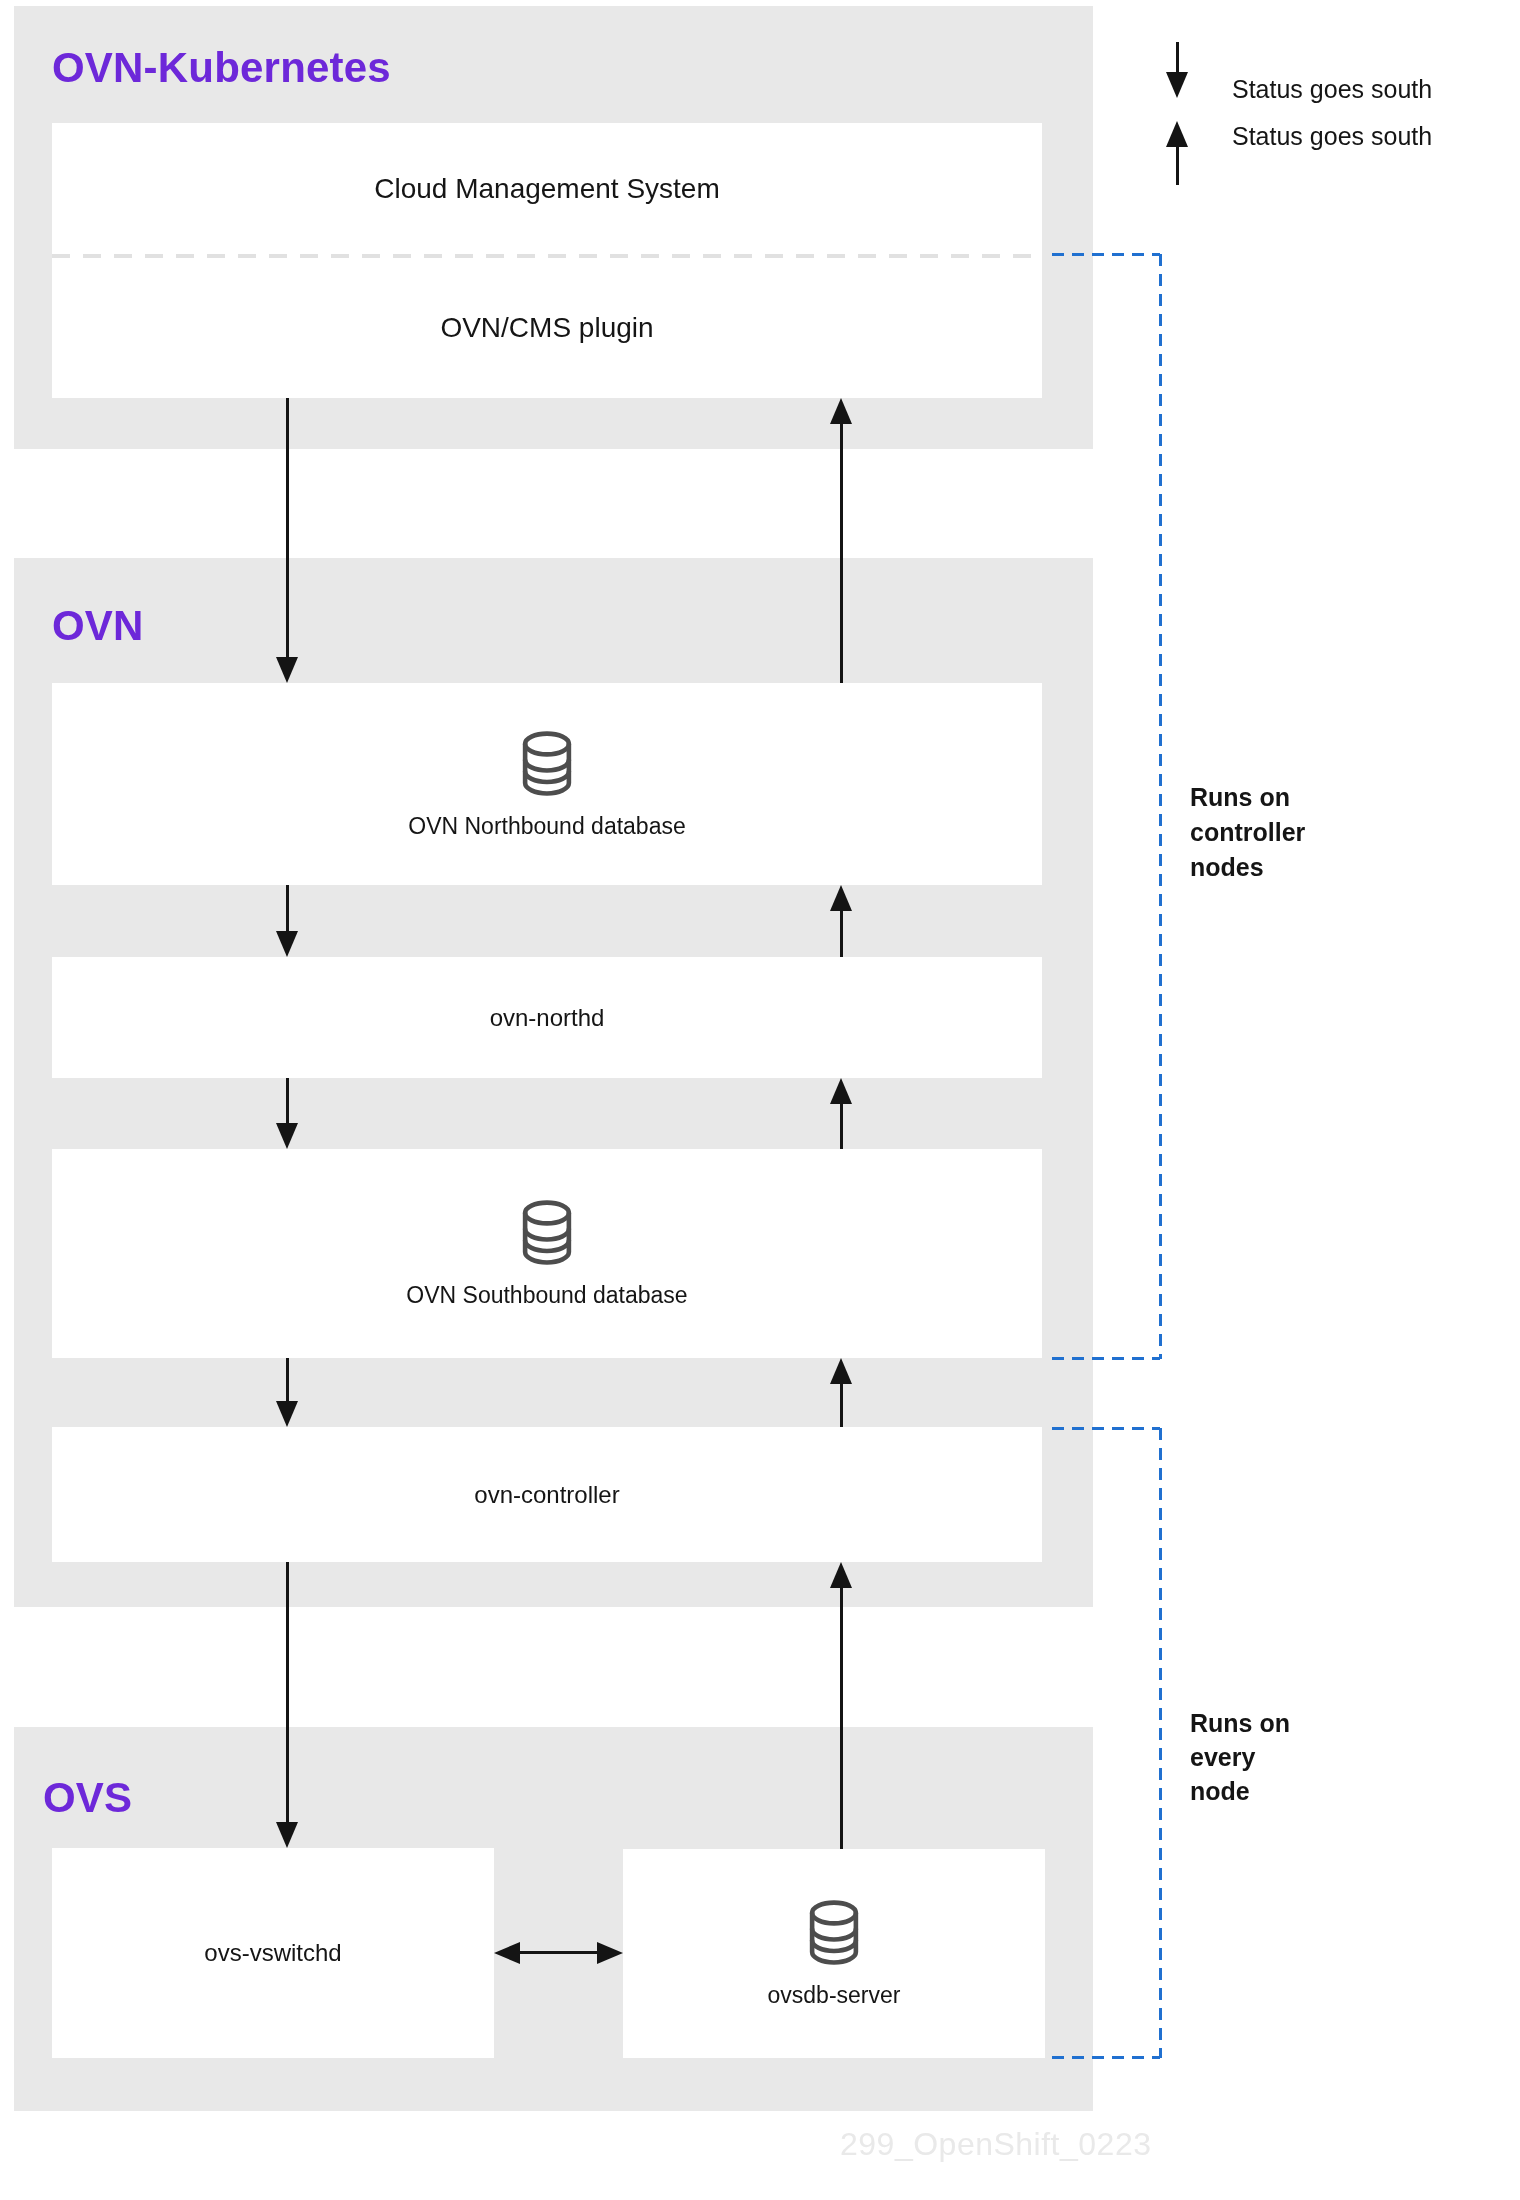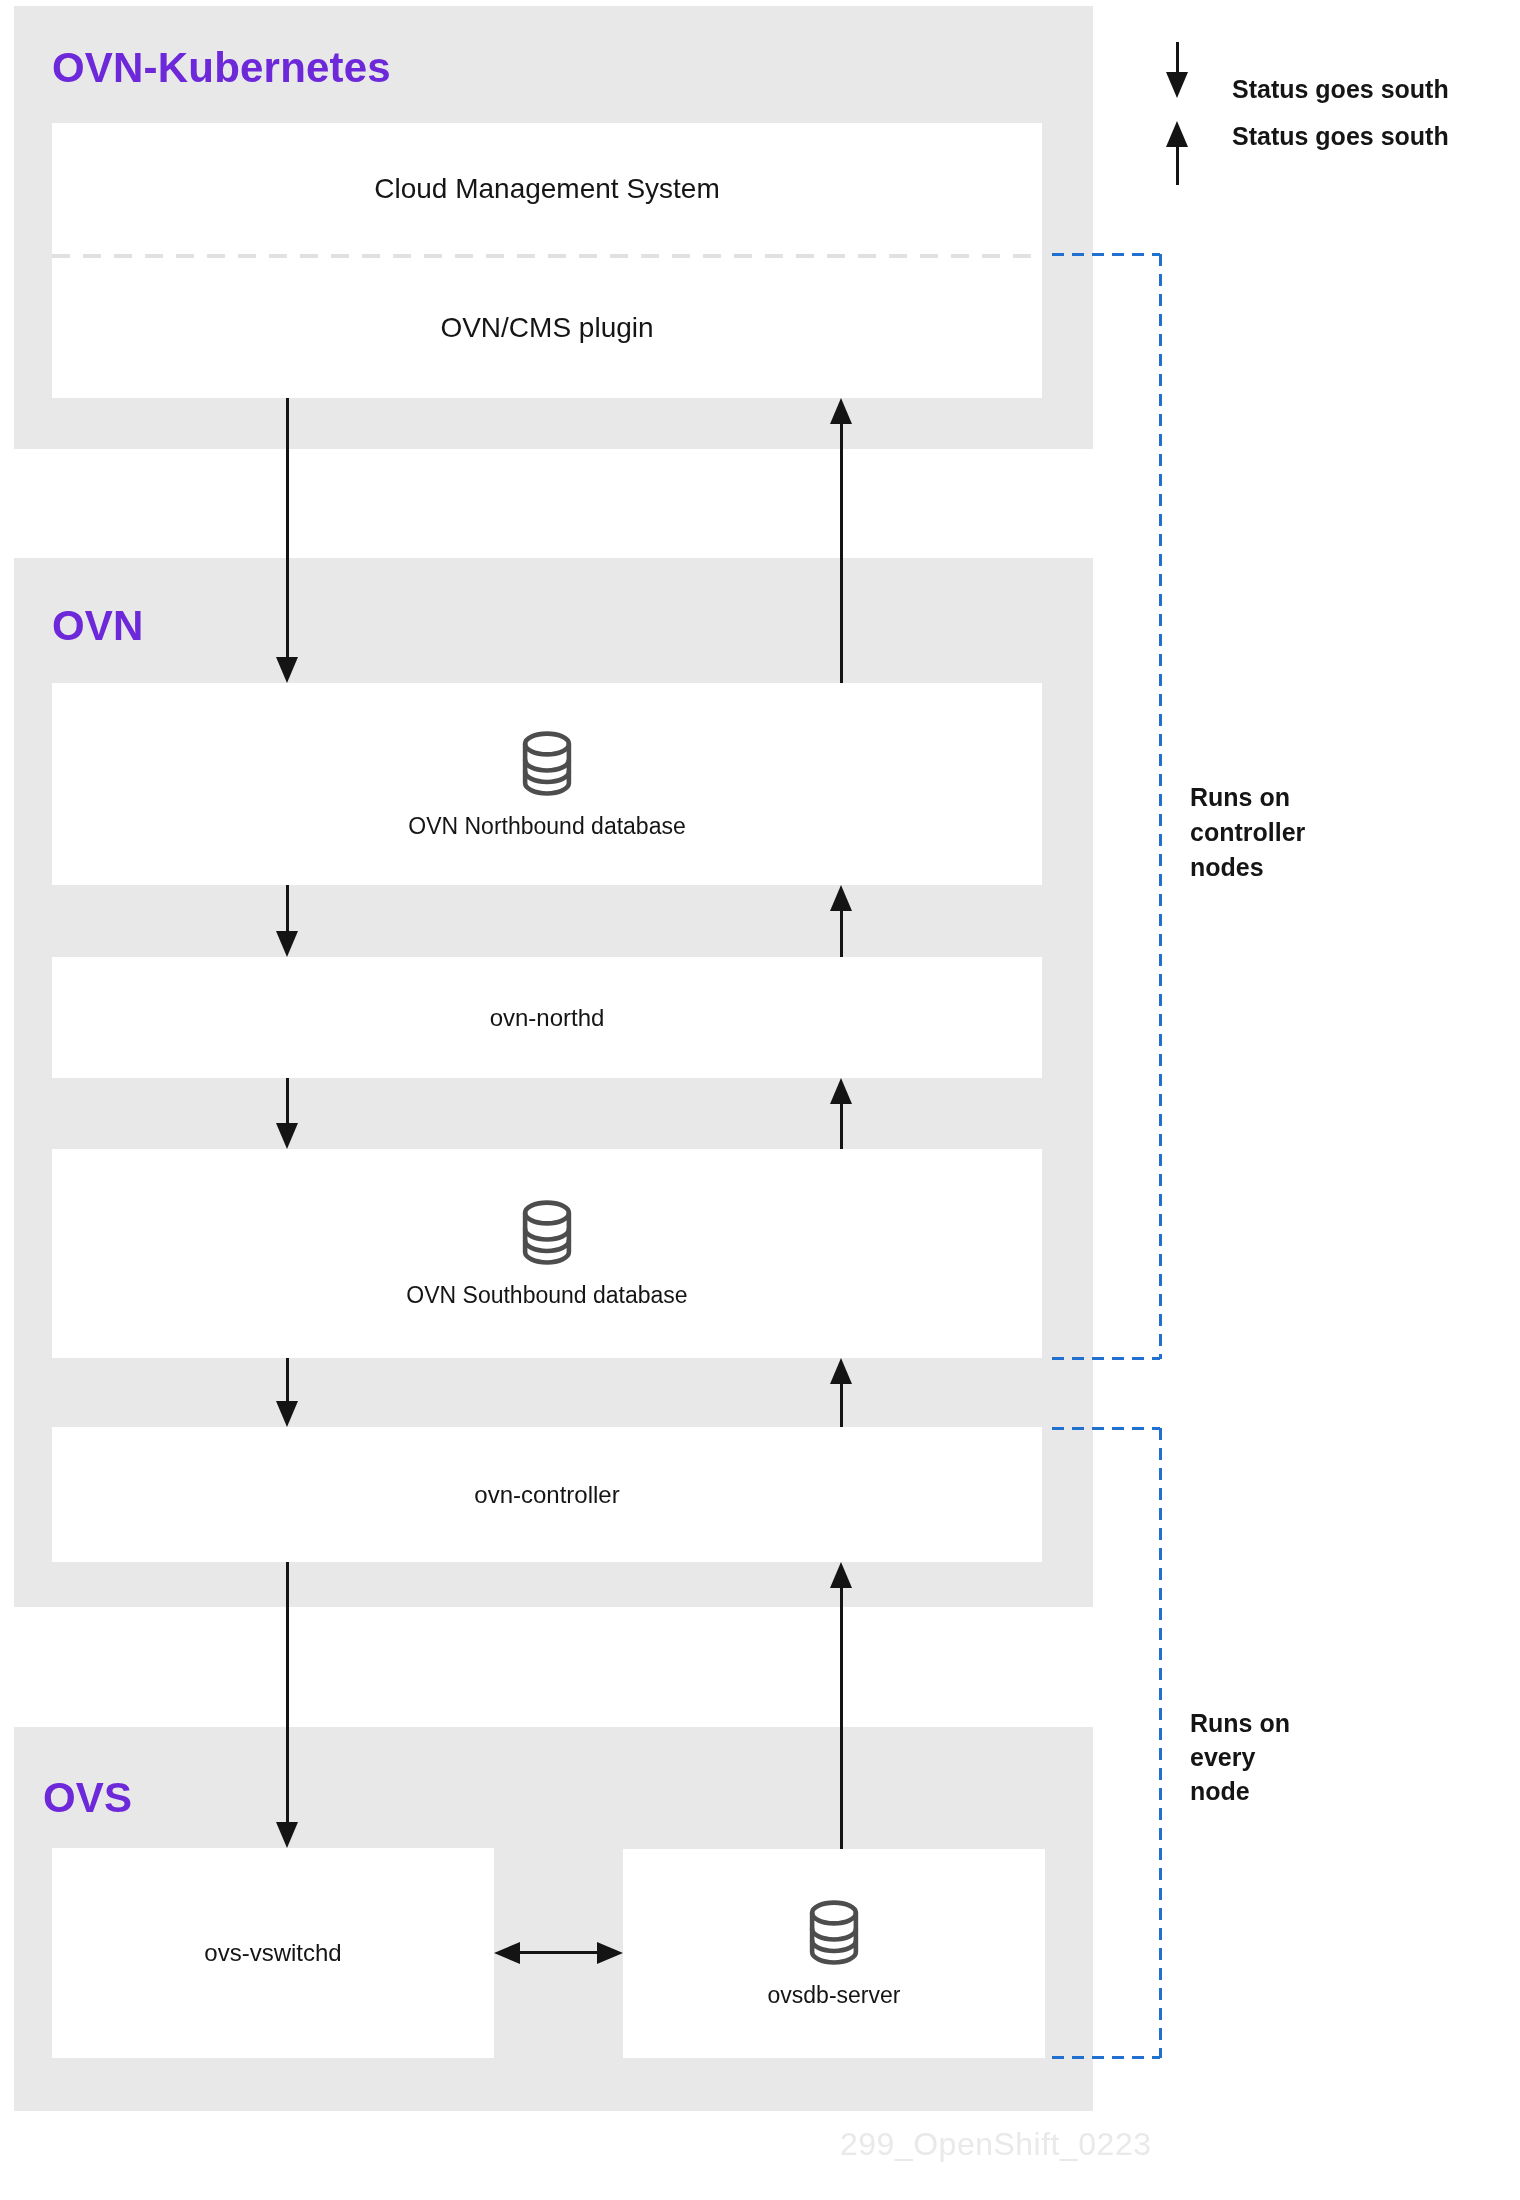--- a/index.html
+++ b/index.html
@@ -40,21 +40,21 @@
   .head.down{border-left:11px solid transparent;border-right:11px solid transparent;border-top:26px solid #141414;}
   .head.up{border-left:11px solid transparent;border-right:11px solid transparent;border-bottom:26px solid #141414;}
   .head.left{border-top:11px solid transparent;border-bottom:11px solid transparent;border-right:26px solid #141414;}
   .head.right{border-top:11px solid transparent;border-bottom:11px solid transparent;border-left:26px solid #141414;}
 
   
   .bdash-v{position:absolute;width:3px;background:repeating-linear-gradient(#2070d0 0 12px,transparent 12px 20px);}
   .bdash-h{position:absolute;height:3px;background:repeating-linear-gradient(90deg,#2070d0 0 12px,transparent 12px 20px);}
 
   .annot{position:absolute;font-size:25px;font-weight:bold;line-height:35px;color:#151515;}
-  .legend-label{position:absolute;font-size:25px;font-weight:bold;color:#151515;}
+  .legend-label{position:absolute;font-size:25px;font-weight:normal;color:#151515;}
   .watermark{position:absolute;left:840px;top:2126px;font-size:32px;color:#e9e9e9;letter-spacing:.5px;}
 </style>
 </head>
 <body>
 
 <svg width="0" height="0" style="position:absolute">
   <defs>
     <g id="db-cyl">
       <ellipse cx="32" cy="13" rx="19" ry="9" fill="none" stroke="#4d4d4d" stroke-width="4"></ellipse>
       <path d="M13 13 v34 a19 9 0 0 0 38 0 v-34" fill="none" stroke="#4d4d4d" stroke-width="4" stroke-linecap="round"></path>

